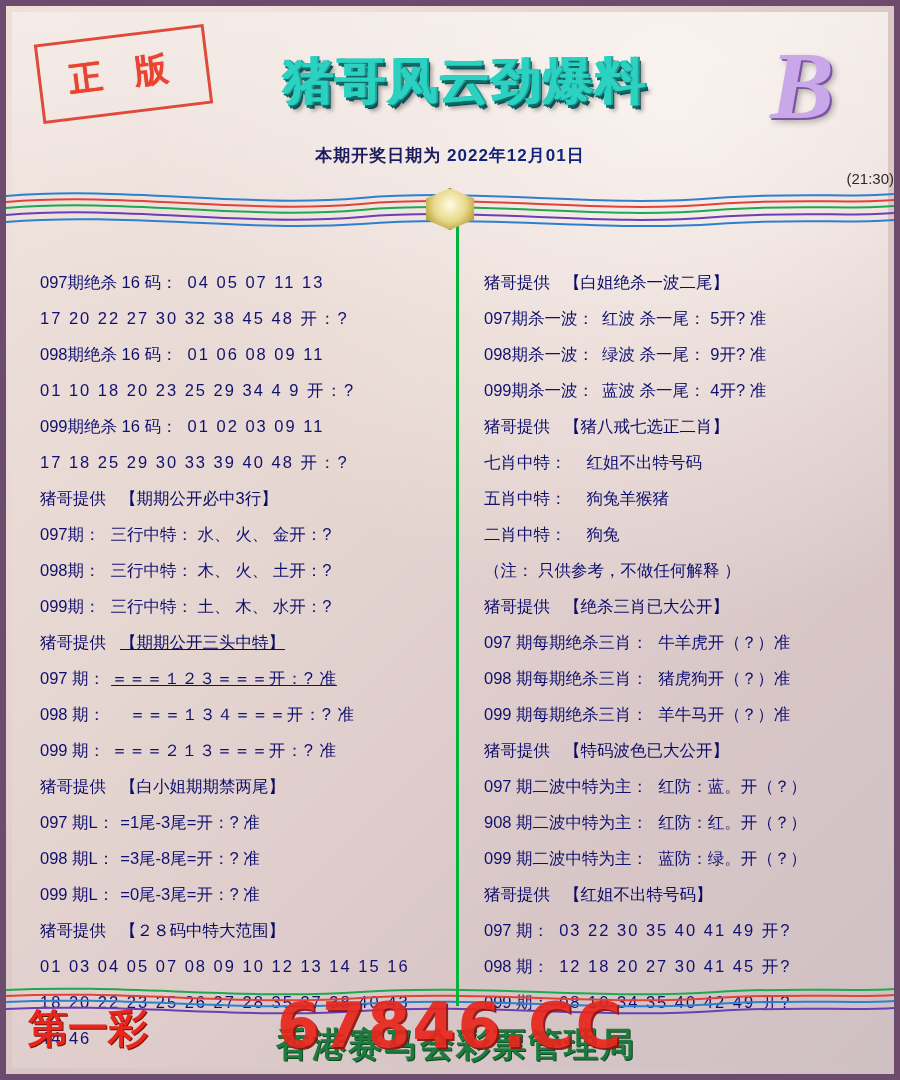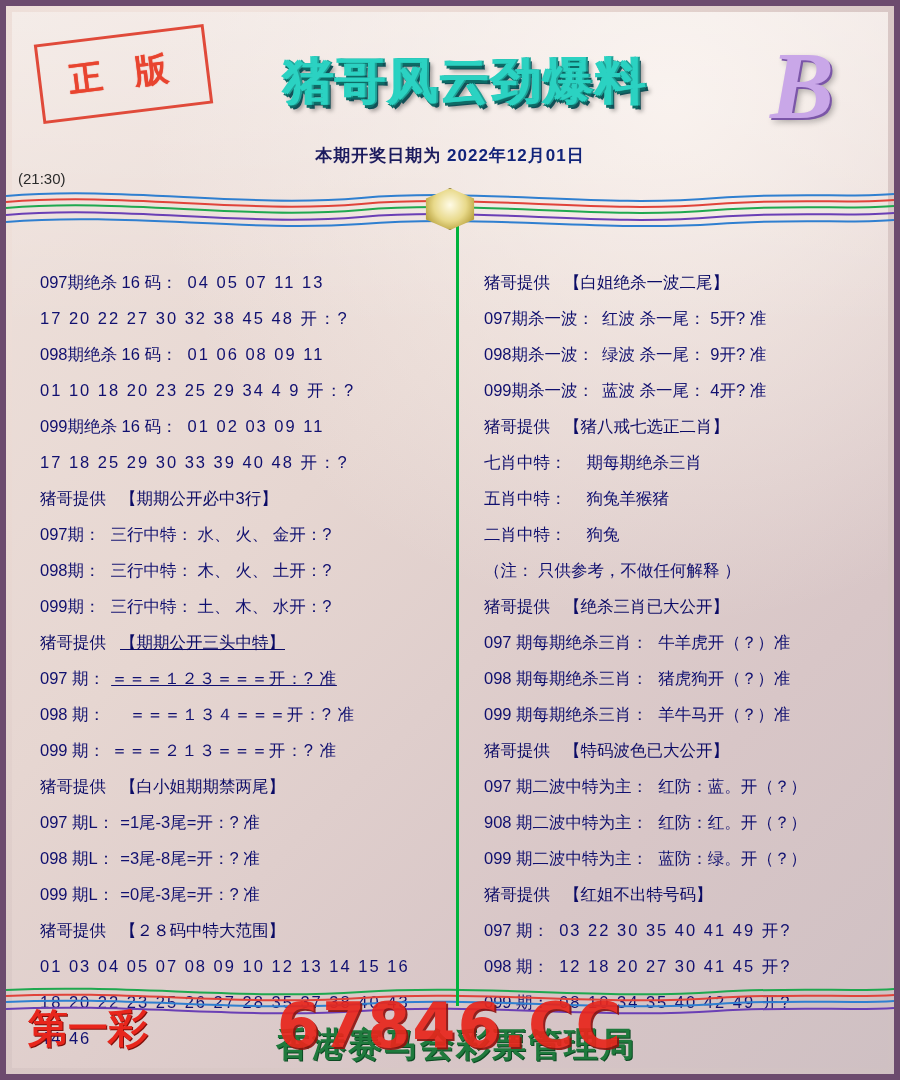--- a/index.html
+++ b/index.html
@@ -49,21 +49,21 @@
     font-size:96px;font-style:italic;font-weight:bold;
     color:#c9a7e8;
     text-shadow:2px 2px 0 #7b56a8, 4px 4px 6px rgba(0,0,0,.3);
   }
   .draw-date{
     position:absolute;left:0;right:0;top:138px;text-align:center;
     font-size:17px;color:#1b1b5e;font-weight:bold;letter-spacing:1px;
   }
   .draw-date .d{color:#12247a;}
   .time-badge{
-    position:absolute;left:12px;right:0;top:164px;text-align:left;
+    position:absolute;left:12px;right:0;top:164px;text-align:right;
     font-size:15px;color:#2b2b2b;
   }
   
   .wave{
     position:absolute;left:0;right:0;top:176px;height:50px;
   }
   .wave svg{display:block;width:100%;height:50px;}
   .medal{
     position:absolute;left:50%;top:182px;transform:translateX(-50%);
     width:54px;height:40px;
@@ -251,21 +251,21 @@
       <span class="lbl">099期杀一波：</span>
       <span style="margin-left:8px;">蓝波  杀一尾：  4开? 准</span>
     </div>
 
     <div class="row">
       <span class="hdr">猪哥提供</span>
       <span class="hdr" style="margin-left:14px;">【猪八戒七选正二肖】</span>
     </div>
     <div class="row">
       <span class="lbl">七肖中特：</span>
-      <span style="margin-left:20px;">期每期绝杀三肖</span>
+      <span style="margin-left:20px;">红姐不出特号码</span>
     </div>
     <div class="row">
       <span class="lbl">五肖中特：</span>
       <span style="margin-left:20px;">狗兔羊猴猪</span>
     </div>
     <div class="row">
       <span class="lbl">二肖中特：</span>
       <span style="margin-left:20px;">狗兔</span>
     </div>
     <div class="row">

